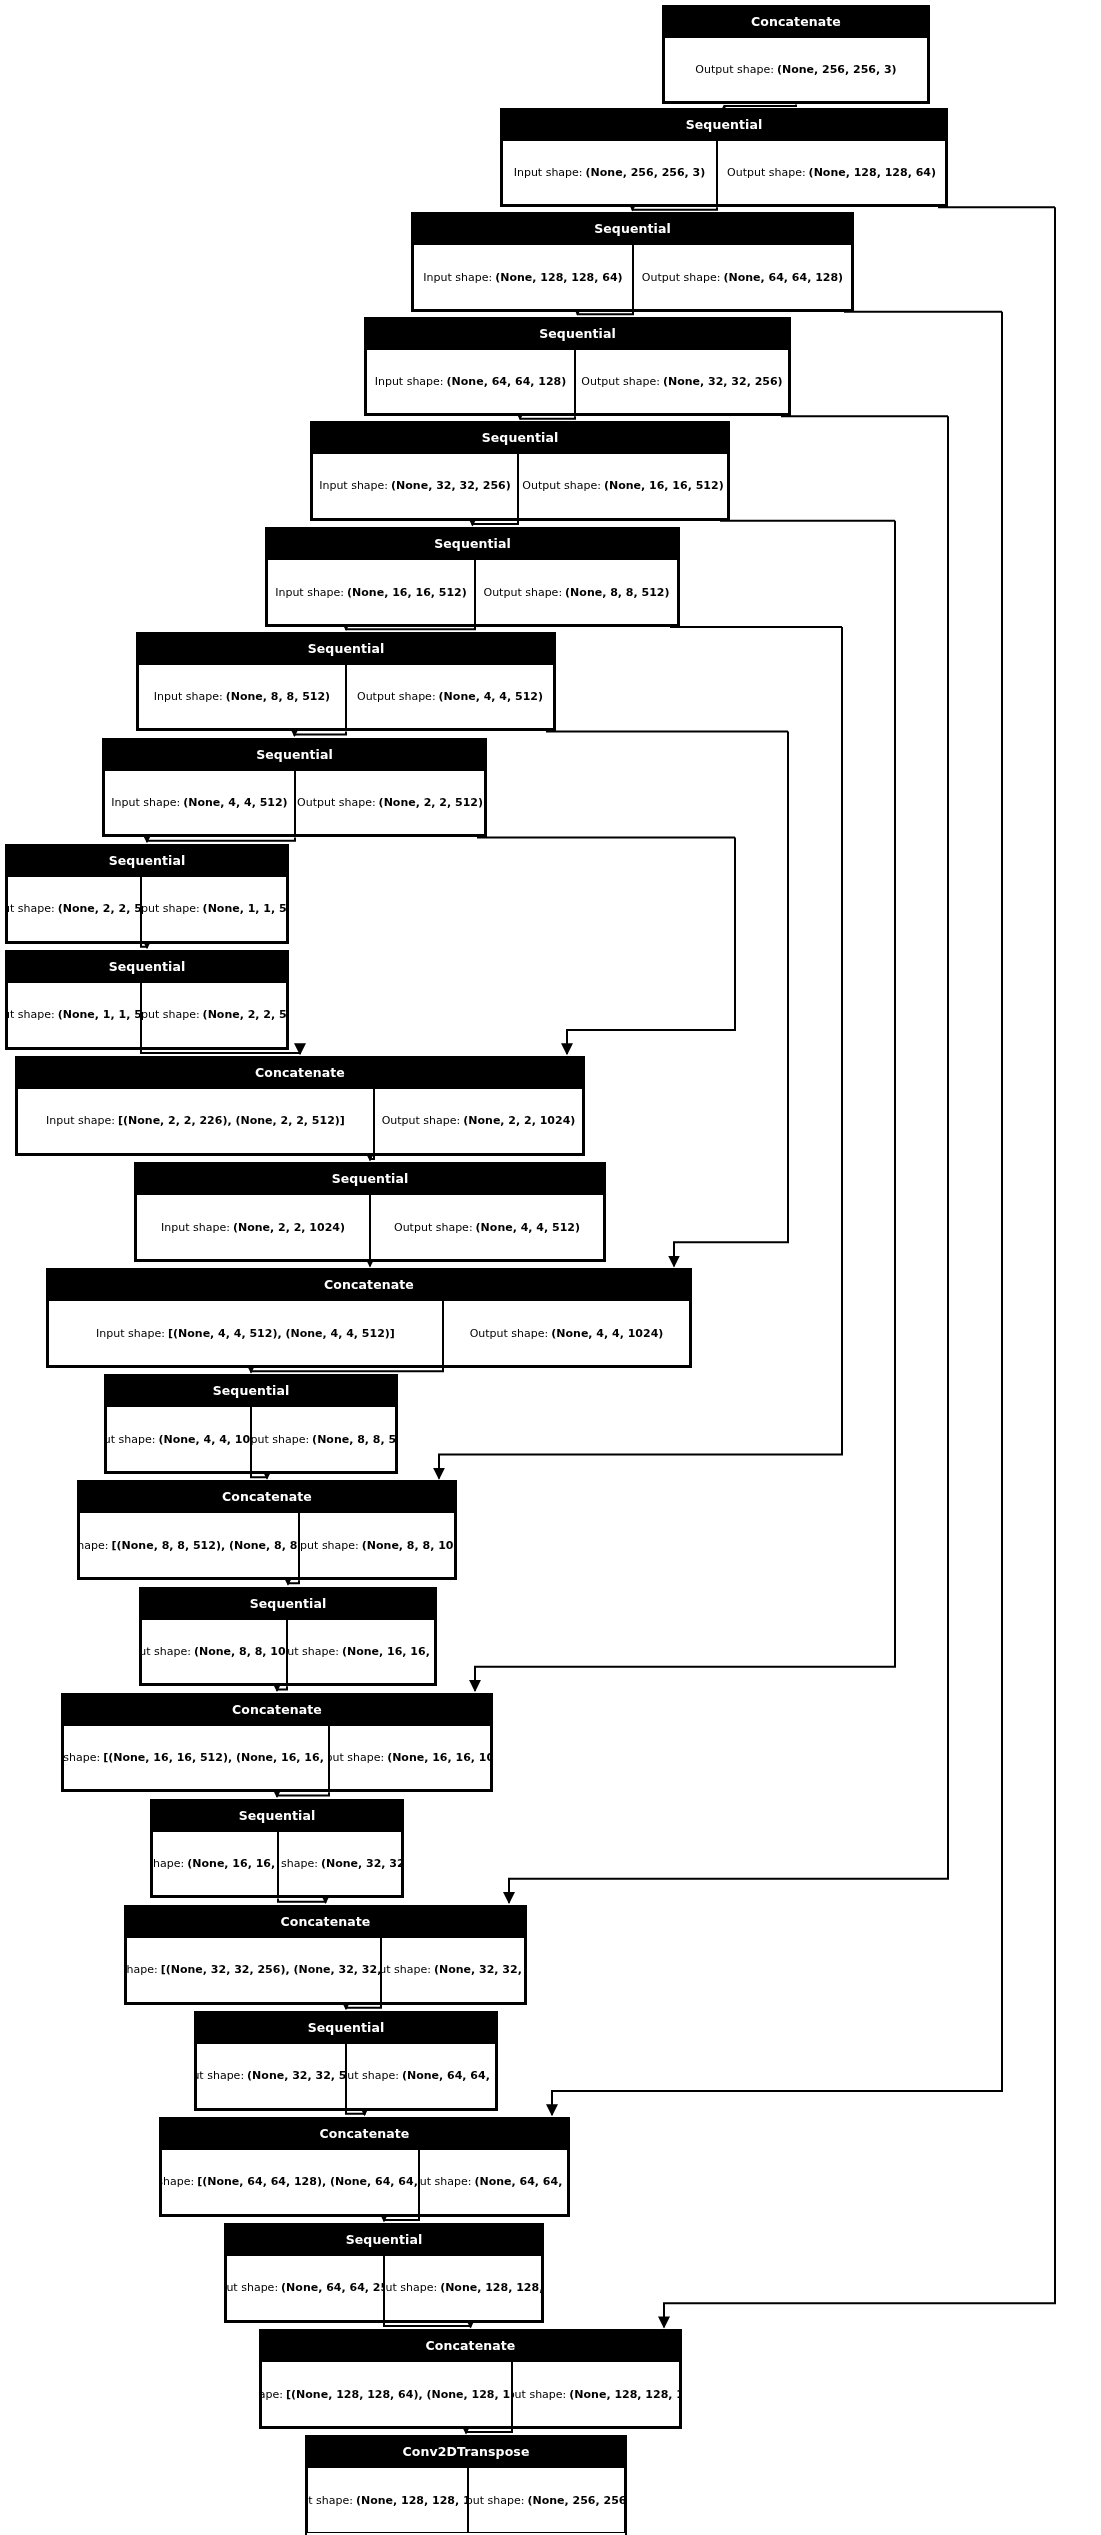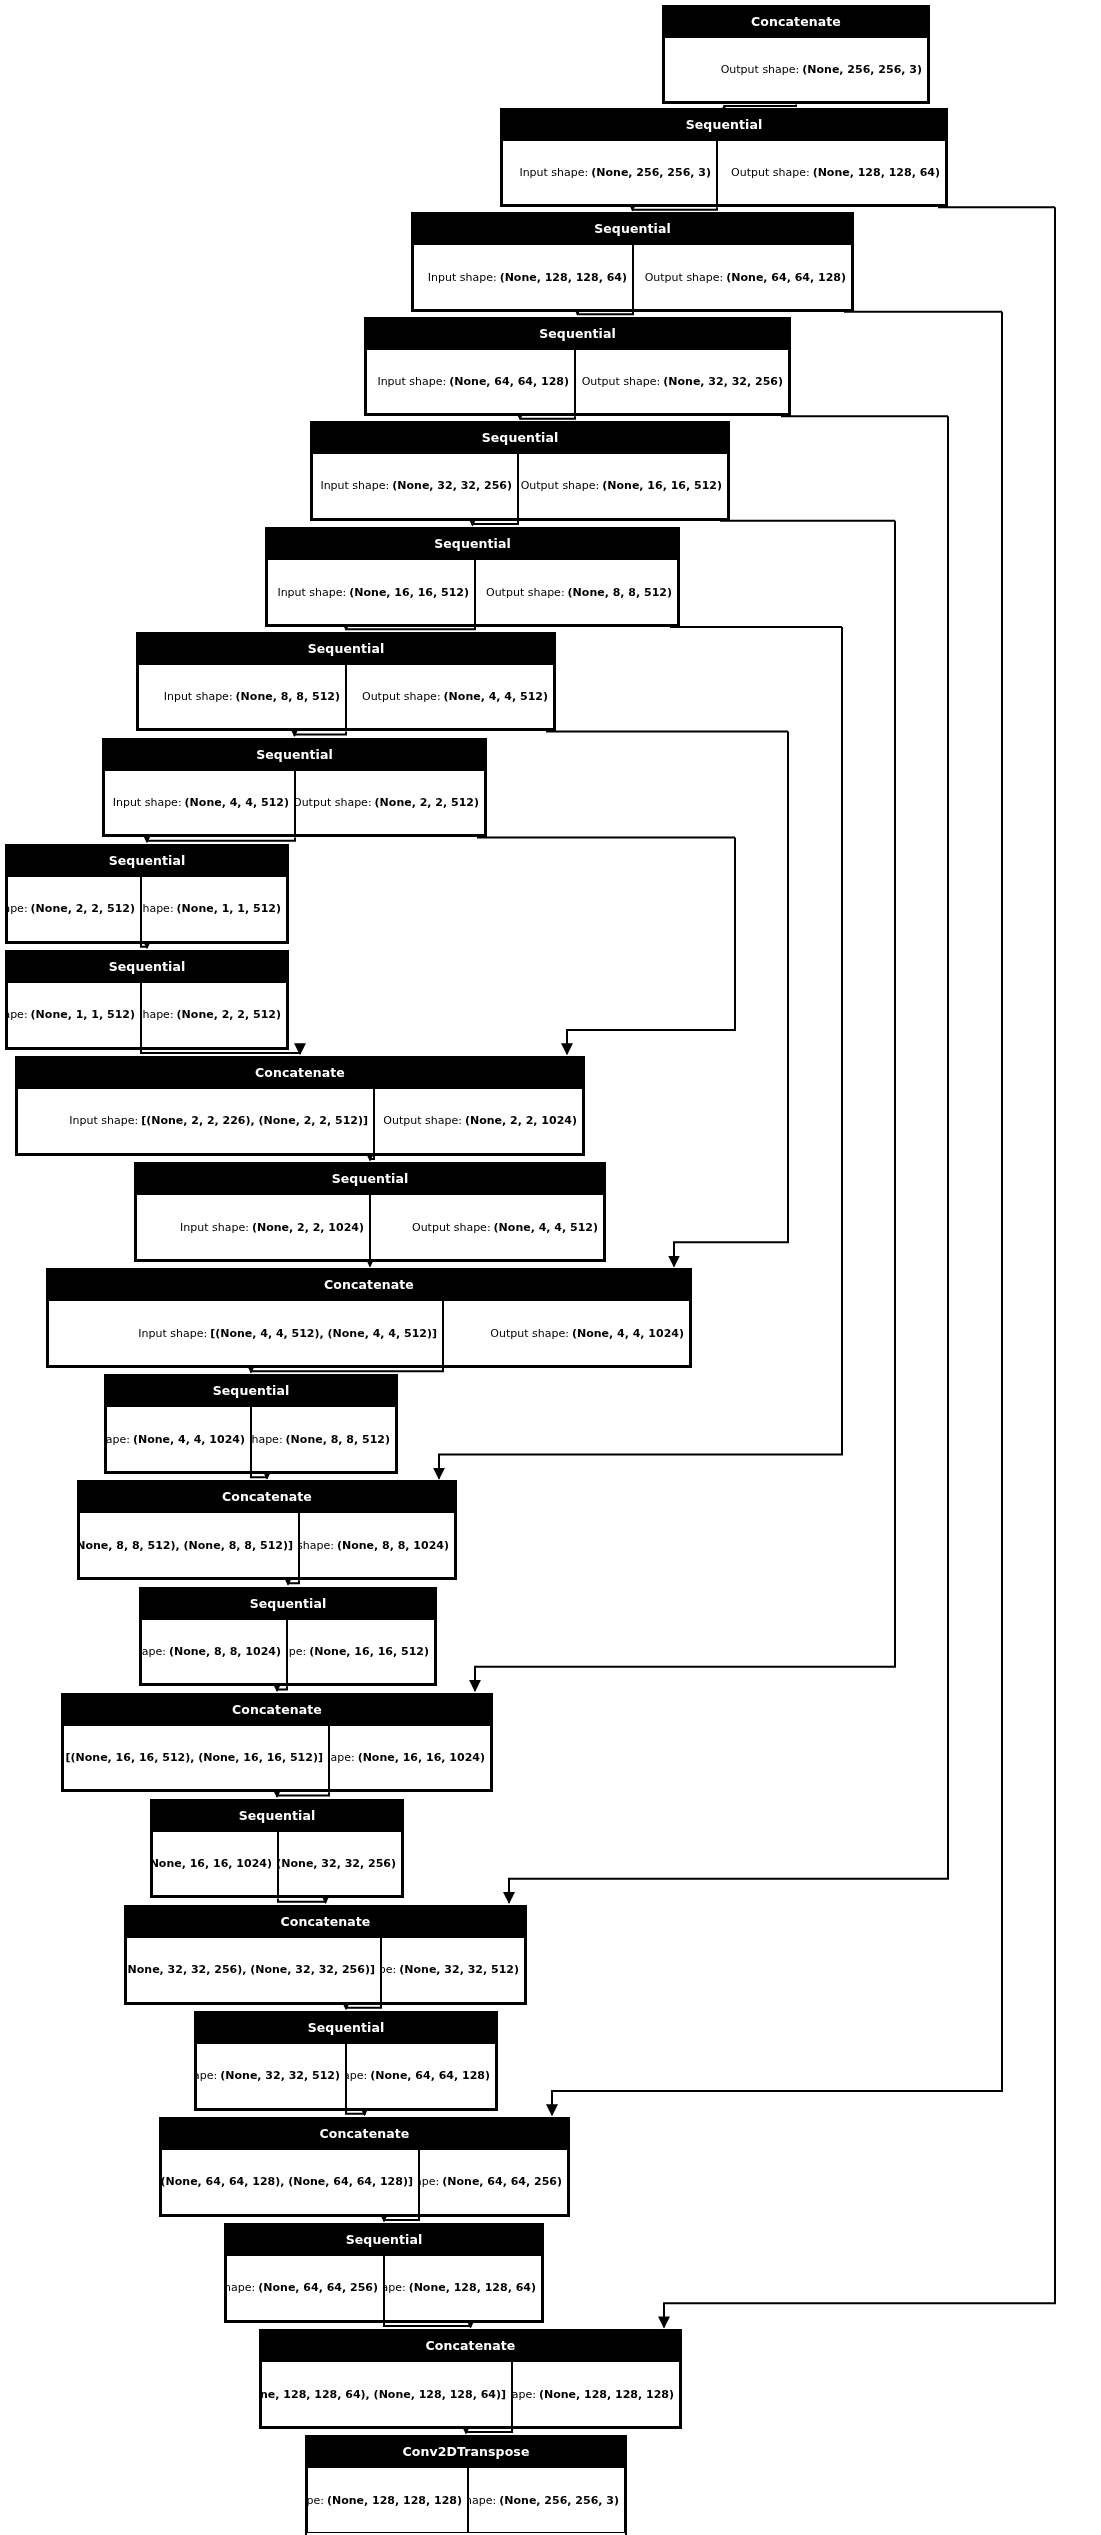--- a/index.html
+++ b/index.html
@@ -49,21 +49,21 @@
     display: flex;
     height: 28px;
     background: #ffffff;
   }
   .cell {
     flex: 0 0 auto;
     box-sizing: border-box;
     border: 1.5px solid #000000;
     display: flex;
     align-items: center;
-    justify-content: flex-end;
+    justify-content: center;
     font-size: 11px;
     color: #000000;
     white-space: nowrap;
     overflow: hidden;
     background: #ffffff;
     padding: 0 5px;
   }
   .cell .lbl {
     font-weight: normal;
   }

